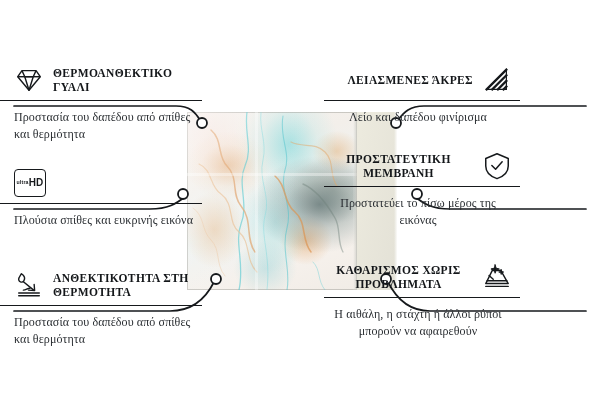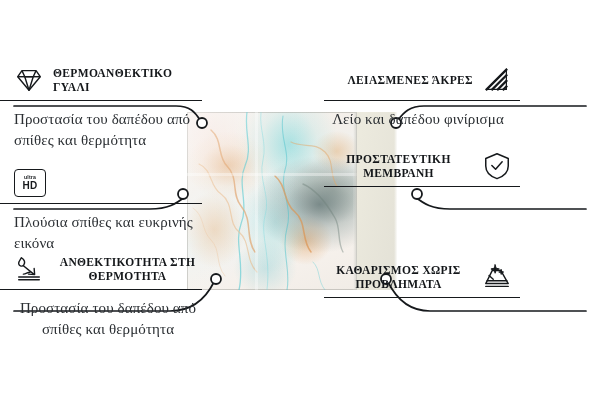--- a/index.html
+++ b/index.html
@@ -64,32 +64,32 @@
 
   .fhead{display:flex;align-items:center;gap:9px;min-height:34px;}
   .feature.right .fhead{flex-direction:row-reverse;}
   .ficon{width:30px;height:30px;flex:0 0 30px;display:block;}
   .ftitle{
     font-size:11.5px;font-weight:bold;letter-spacing:.35px;line-height:1.25;
     color:#14171a;text-transform:uppercase;
   }
   .rule{height:0;border-top:1.4px solid #16191c;margin:3px 0 5px 0;}
   .fbody{
-    font-size:15px;line-height:1.42;color:#2b2f33;letter-spacing:.1px;
+    font-size:12px;line-height:1.42;color:#2b2f33;letter-spacing:.1px;
     font-family:"Liberation Serif", serif;
     margin-top:8px;
   }
 
   
   .feature.left .rule{margin-left:-14px;}
   .feature.right .rule{margin-right:-8px;}
 
   .hdbox{
     width:28px;height:26px;border:1.6px solid #16191c;border-radius:4px;
-    display:flex;flex-direction:column;align-items:center;justify-content:center;
+    display:flex;align-items:center;justify-content:center;
     line-height:1;
   }
   .hdbox .u{font-size:5.2px;font-weight:bold;letter-spacing:.2px;color:#16191c;
     font-family:"Liberation Sans", sans-serif;}
   .hdbox .h{font-size:10px;font-weight:bold;letter-spacing:.2px;color:#16191c;
     font-family:"Liberation Sans", sans-serif;margin-top:.5px;}
 </style>
 </head>
 <body>
 
@@ -156,21 +156,21 @@
     <div class="fhead">
       <div class="ficon hdbox">
         <span class="u">ultra</span>
         <span class="h">HD</span>
       </div>
     </div>
     <div class="rule"></div>
     <div class="fbody">Πλούσια σπίθες και ευκρινής εικόνα</div>
   </div>
 
-  <div class="feature left" style="top:252px;text-align:center;">
+  <div class="feature left" style="top:268px;">
     <div class="fhead">
       <svg class="ficon" viewBox="0 0 32 32">
         <g fill="none" stroke="#16191c" stroke-width="1.5" stroke-linecap="round" stroke-linejoin="round">
           <path d="M8 4 C11 6 12 9 10.5 11.5 C9 14 5.5 13 5 10.5 C4.6 8.3 6.3 6.6 8 4 Z"></path>
           <path d="M10 12.5 L21 21.5"></path>
           <path d="M21.5 15.5 L22 22 L15.5 21.5"></path>
           <path d="M5 24.5 H27"></path>
           <path d="M5 27.5 H27"></path>
           <path d="M10 21.5 C13 21.5 14 19.5 17 19.5"></path>
         </g>
@@ -202,32 +202,34 @@
     <div class="fhead">
       <svg class="ficon" viewBox="0 0 32 32">
         <g fill="none" stroke="#16191c" stroke-width="1.6" stroke-linejoin="round" stroke-linecap="round">
           <path d="M16 3 L28 8 V16 C28 23 22 27.5 16 29.5 C10 27.5 4 23 4 16 V8 Z"></path>
           <path d="M10.5 15.5 L14.5 19.5 L21.5 11.5"></path>
         </g>
       </svg>
       <div class="ftitle">ΠΡΟΣΤΑΤΕΥΤΙΚΗ ΜΕΜΒΡΑΝΗ</div>
     </div>
     <div class="rule"></div>
+    <div class="fbody">Προστατεύει το πίσω μέρος της εικόνας</div>
   </div>
 
   <div class="feature right" style="top:260px;">
     <div class="fhead">
       <svg class="ficon" viewBox="0 0 32 32">
         <g fill="none" stroke="#16191c" stroke-width="1.5" stroke-linejoin="round" stroke-linecap="round">
           <path d="M11 9 L4 23 H28 L20 9 Z"></path>
           <path d="M5.5 20 H26.5"></path>
           <path d="M4 26 H28"></path>
           <path d="M7.5 14.5 L12 18.5"></path>
           <path d="M14 3 L15 6.5 L18.5 7.5 L15 8.5 L14 12 L13 8.5 L9.5 7.5 L13 6.5 Z" fill="#16191c" stroke-width="1"></path>
           <path d="M20.5 8 L21.2 10 L23.2 10.7 L21.2 11.4 L20.5 13.4 L19.8 11.4 L17.8 10.7 L19.8 10 Z" fill="#16191c" stroke-width=".8"></path>
         </g>
       </svg>
       <div class="ftitle">ΚΑΘΑΡΙΣΜΟΣ ΧΩΡΙΣ ΠΡΟΒΛΗΜΑΤΑ</div>
     </div>
     <div class="rule"></div>
+    <div class="fbody">Η αιθάλη, η στάχτη ή άλλοι ρύποι μπορούν να αφαιρεθούν</div>
   </div>
 
 </div>
 
 </body></html>

